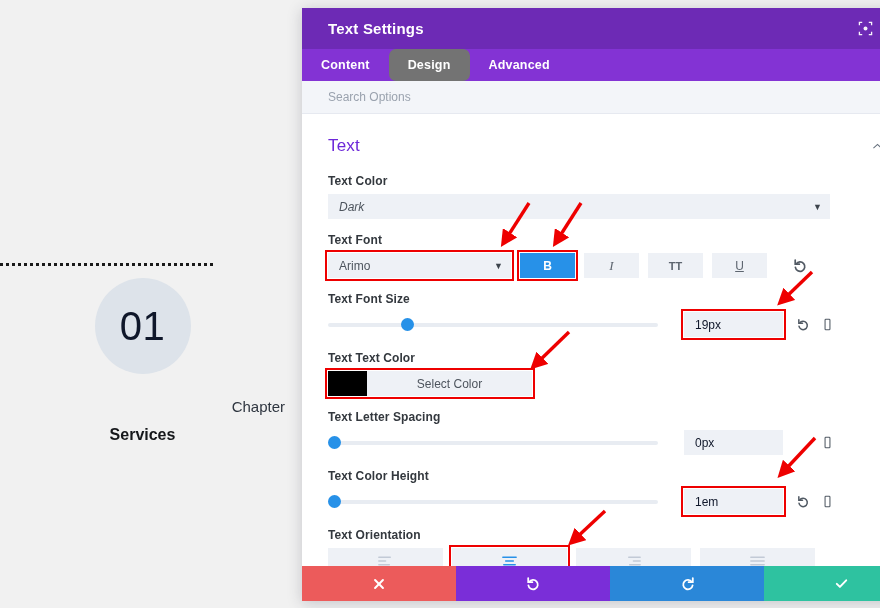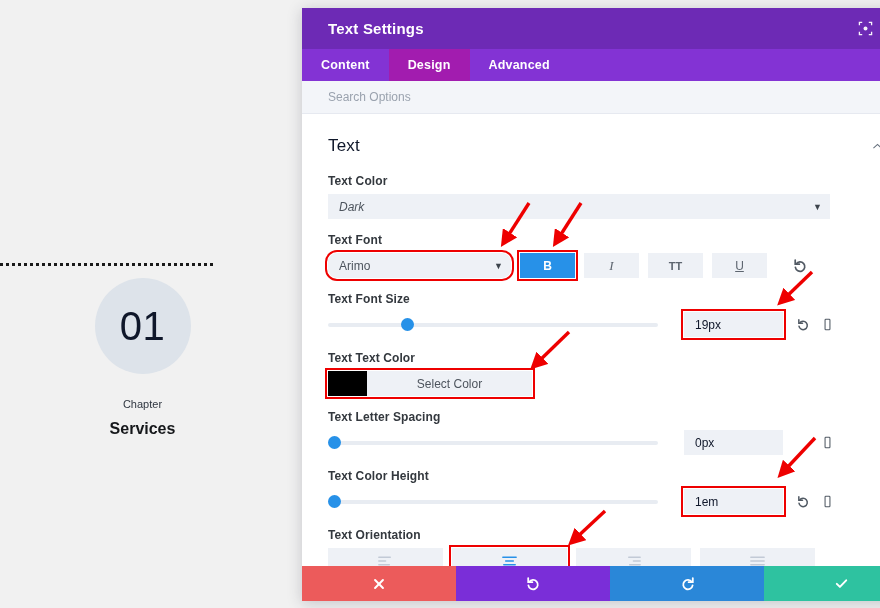--- a/index.html
+++ b/index.html
@@ -57,23 +57,24 @@
   #chapter-number {
     font-size: 40px;
     color: #0f172a;
     font-weight: 400;
     letter-spacing: 0.5px;
     line-height: 1;
   }
 
   #chapter-word {
     margin-top: 22px;
-    font-size: 11px;
+    font-size: 15px;
     color: #2f3640;
     line-height: 1.5;
+    text-align: right;
   }
 
   #chapter-title {
     margin-top: 4px;
     font-size: 16px;
     font-weight: bold;
     color: #15171a;
     line-height: 1.5;
   }
 
@@ -130,21 +131,21 @@
   .tab {
     padding: 0 19px;
     display: flex;
     align-items: center;
     color: #ffffff;
     font-size: 12.5px;
     font-weight: bold;
     cursor: pointer;
     letter-spacing: 0.2px;
   }
-  .tab.active { background: #a21caf; }
+  .tab.active { background: #737373; border-radius: 7px; }
 
   
   #search-row {
     height: 33px;
     background: #f3f5f9;
     border-bottom: 1px solid #e6e9f0;
     display: flex;
     align-items: center;
     padding: 0 14px 0 26px;
     flex: none;
@@ -190,21 +191,21 @@
   }
 
   
   #section-header {
     display: flex;
     align-items: center;
     padding-top: 22px;
     padding-bottom: 4px;
   }
   #section-title {
-    color: #0f172a;
+    color: #6d28d9;
     font-size: 17px;
     flex: 1;
     letter-spacing: 0.2px;
   }
   #section-chevron { color: #66707d; display: flex; }
 
   .field-label {
     font-size: 12px;
     font-weight: bold;
     color: #33383e;
@@ -235,21 +236,21 @@
     outline: 2.5px solid #ee0000;
     outline-offset: 1px;
   }
 
   
   #font-row {
     display: flex;
     align-items: center;
     gap: 9px;
   }
-  #font-select { width: 183px; flex: none; border-radius: 9px; }
+  #font-select { width: 183px; flex: none; }
   .style-btn {
     width: 55px;
     height: 25px;
     background: #eef1f6;
     display: flex;
     align-items: center;
     justify-content: center;
     font-size: 12px;
     color: #5d656f;
     cursor: pointer;

